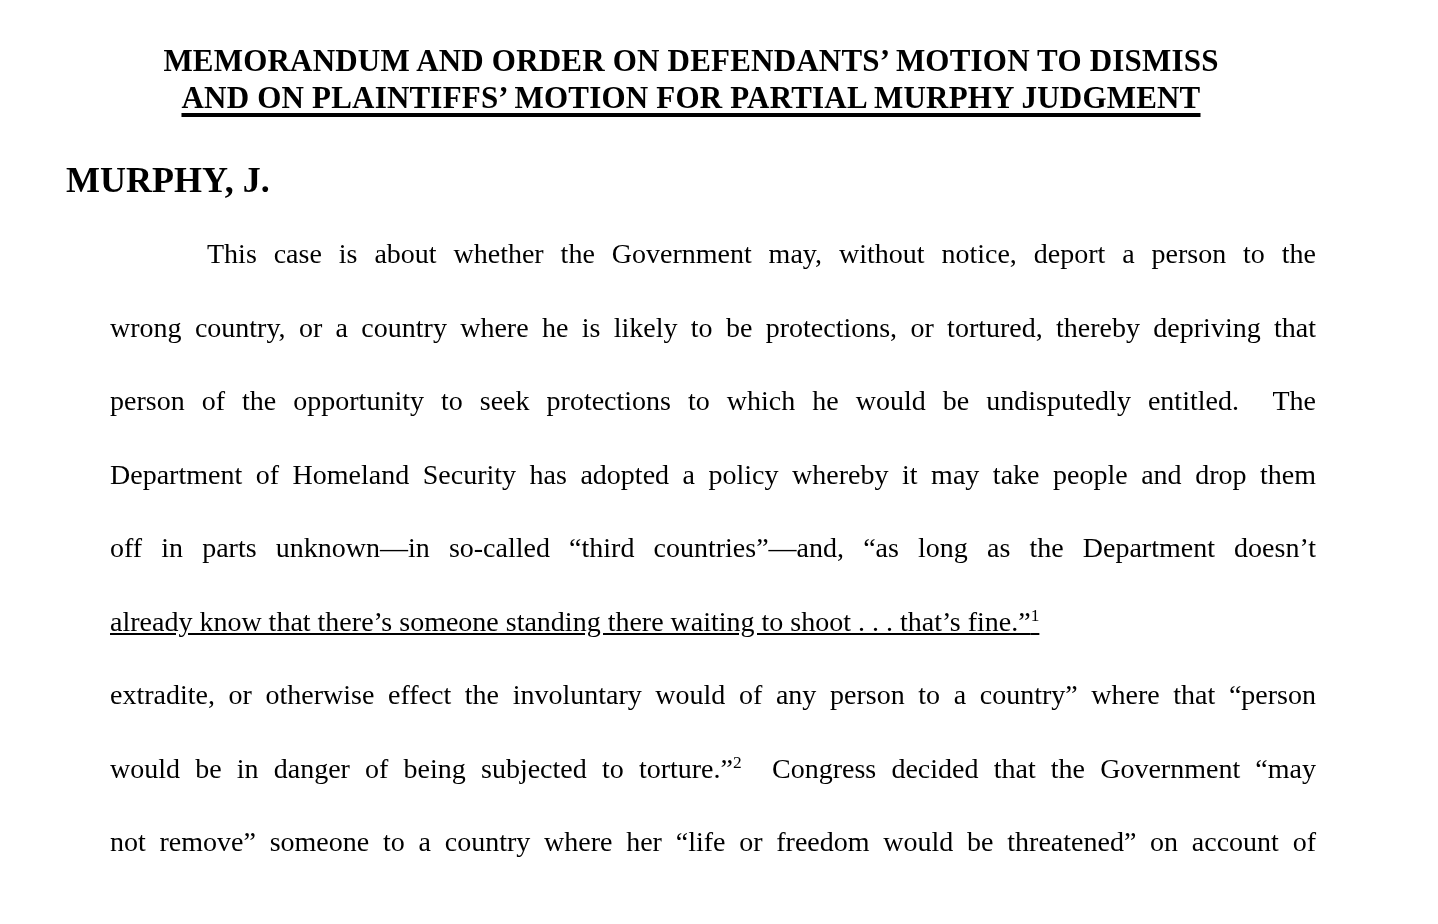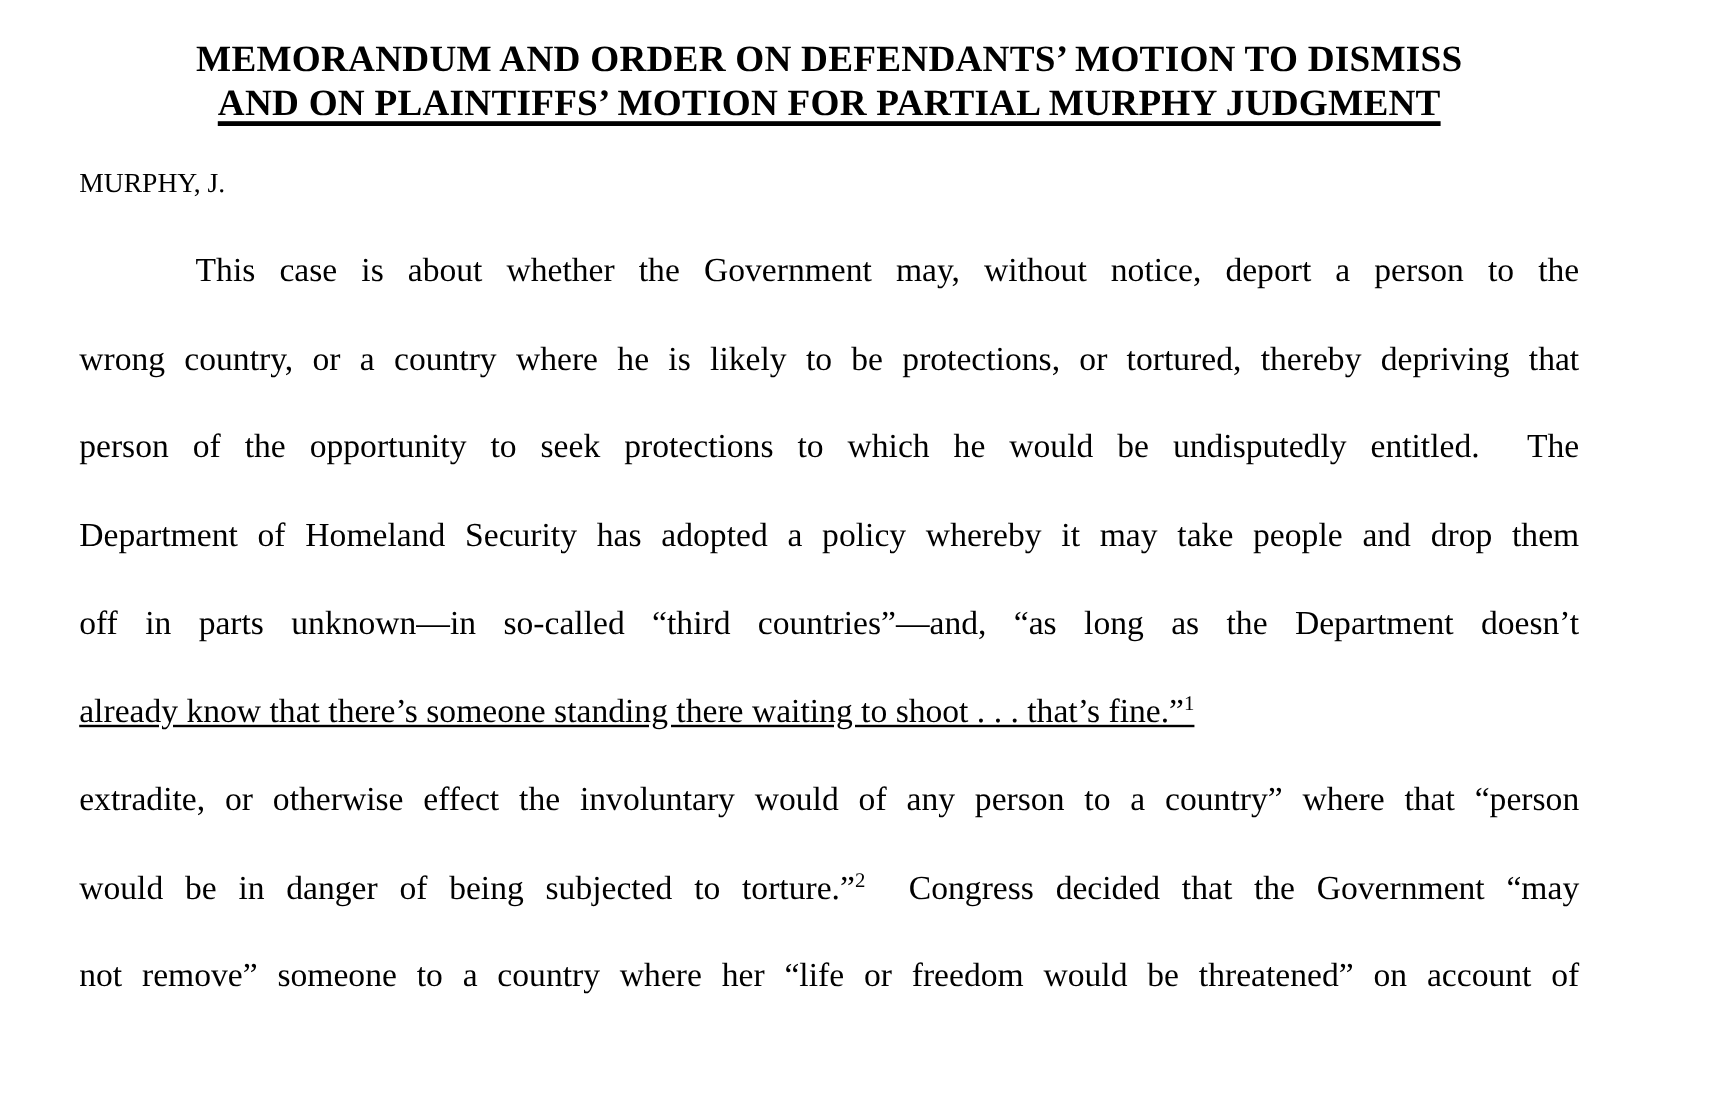--- a/index.html
+++ b/index.html
@@ -12,52 +12,53 @@
     width: 1438px;
     height: 924px;
     background: #ffffff;
     color: #000000;
     font-family: "Liberation Serif", "DejaVu Serif", serif;
     overflow: hidden;
   }
   .content {
     position: absolute;
     left: 66px;
-    top: 0;
+    top: 12px;
     width: 1250px;
   }
   .title {
     padding-top: 30px;
     text-align: center;
     font-weight: bold;
     font-size: 31px;
     line-height: 37px;
     letter-spacing: 0.2px;
   }
   .title-line {
     white-space: nowrap;
   }
   .underlined {
     text-decoration: underline;
     text-decoration-thickness: 4px;
     text-underline-offset: 5px;
   }
   .judge {
-    margin-top: 30px;
-    font-weight: normal;
-    font-size: 23px;
+    margin-top: 46px;
+    font-weight: bold;
+    font-size: 36px;
     line-height: 37px;
   }
   .body-text {
     margin-top: 18px;
     font-size: 28px;
   }
   .line {
     height: 73.5px;
     line-height: 73.5px;
+    margin-left: 44px;
   }
   .indent {
     padding-left: 97px;
   }
   .jline {
     text-align: justify;
   }
   .jline::after {
     content: "";
     display: inline-block;

